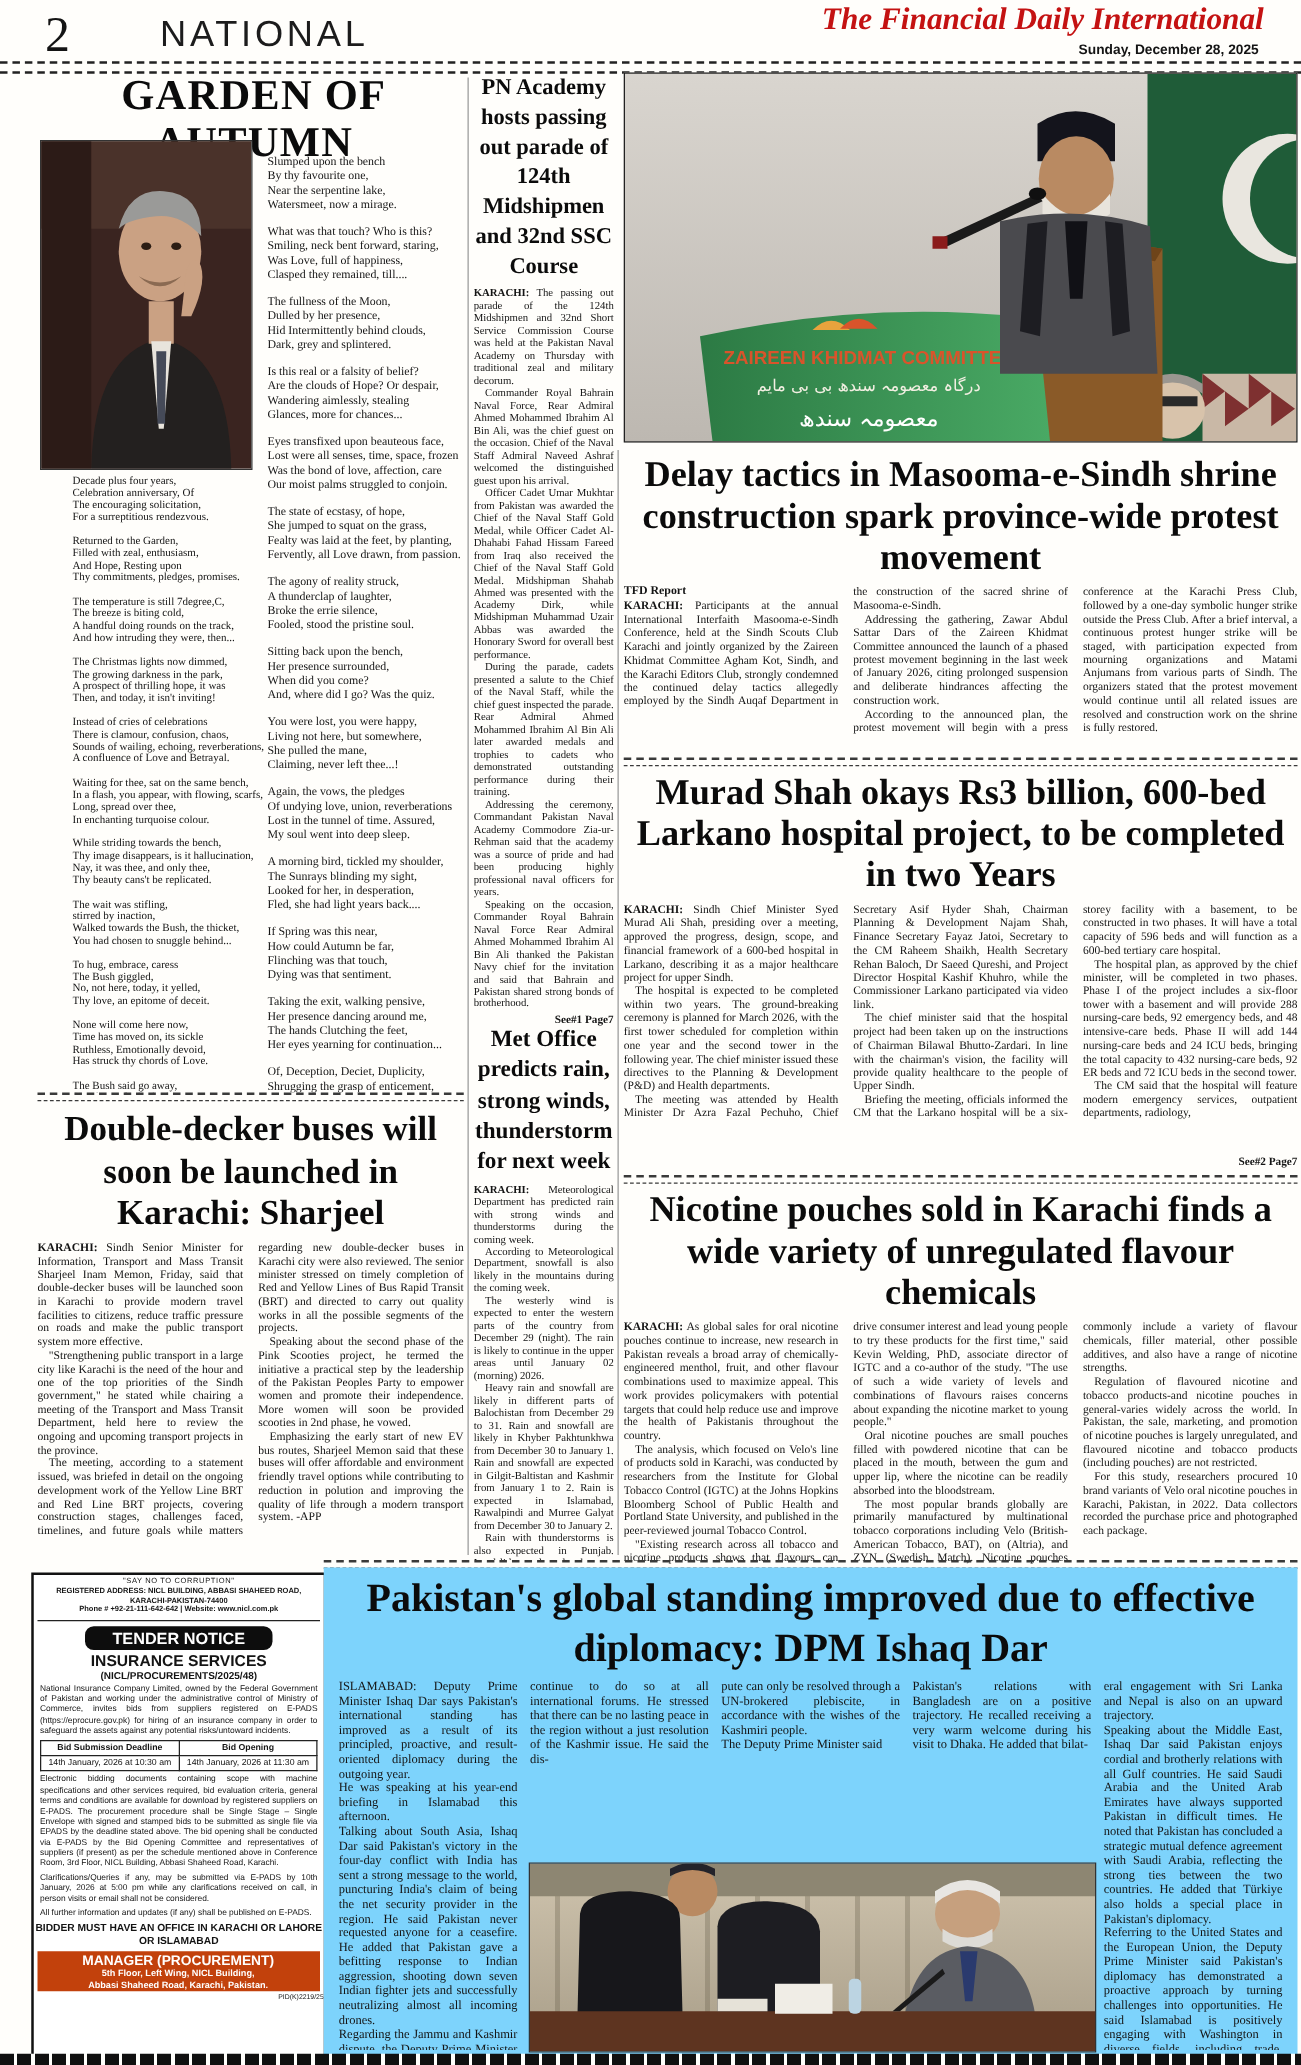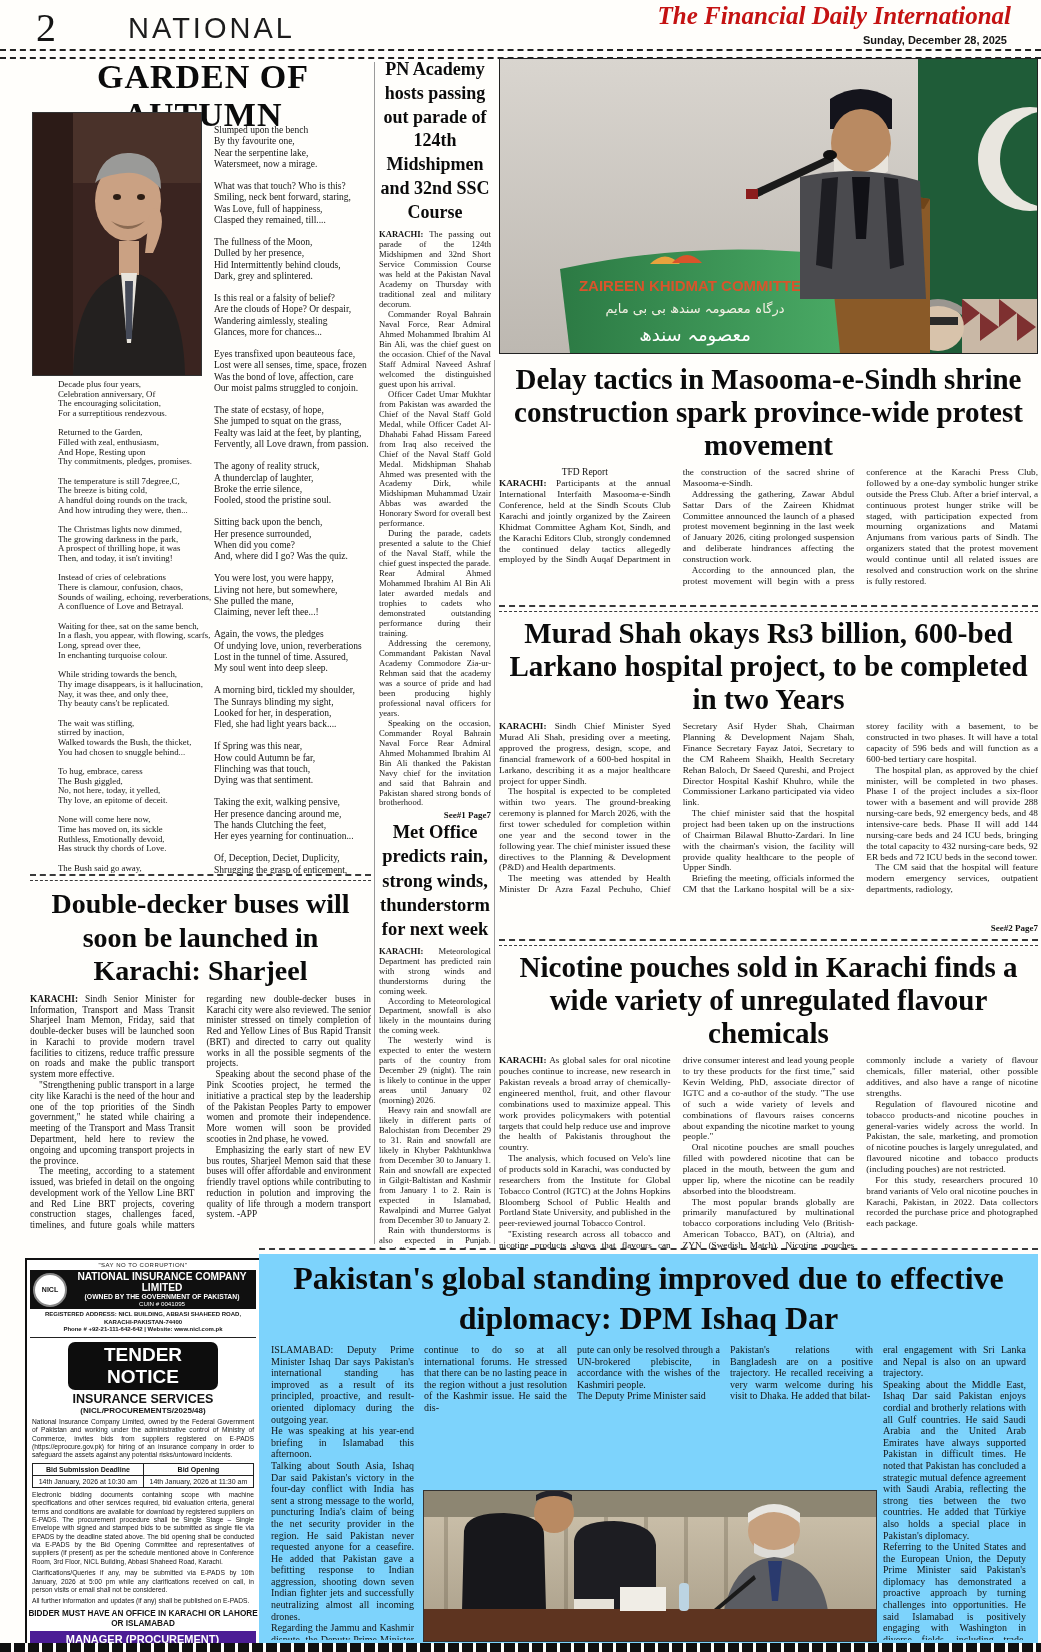--- a/index.html
+++ b/index.html
@@ -37,21 +37,21 @@
   .see { text-align:right; font-weight:bold; font-size:9px; margin-top:2px; }
   .met-head { font-size:18.5px; line-height:1.3; }
 
   
   .right-block { position:absolute; left:499px; top:58px; width:539px; }
   .news-photo { position:relative; width:537px; height:294px; border:1px solid #222; overflow:hidden; background:#cfcbc5; }
   .big-head { font-size:29px; line-height:1.14; margin-top:5px; }
   .art-body { margin-top:5px; column-count:3; column-gap:12px; text-align:justify; font-size:9.2px; line-height:1.18; overflow:hidden; }
   .art-body p { margin:0; text-indent:9px; }
   .art-body p.first { text-indent:0; }
-  .byline { text-align:center; font-weight:normal; font-size:9.5px; text-indent:0 !important; }
+  .byline { font-weight:bold; font-size:9.5px; text-indent:0 !important; }
   .h-delay { height:132px; }
   .h-murad { height:200px; }
   .h-nic { height:205px; }
   .rb-sep { margin-top:6px; margin-bottom:4px; }
 
   
   .dd-block { position:absolute; left:30px; top:874px; width:341px; }
   .dd-head { font-size:28px; line-height:1.2; margin-top:6px; }
   .dd-body { margin-top:6px; column-count:2; column-gap:12px; height:244px; overflow:hidden; text-align:justify; font-size:9.3px; line-height:1.16; }
   .dd-body p { margin:0; text-indent:9px; }
@@ -61,28 +61,28 @@
   .ad { position:absolute; left:25px; top:1258px; width:232px; height:390px; border:2px solid #111; background:#fff;
         font-family:"Liberation Sans","DejaVu Sans",sans-serif; overflow:hidden; }
   .ad-slogan { text-align:center; font-size:6px; margin-top:2px; letter-spacing:.5px; }
   .ad-header { display:flex; align-items:center; background:#101010; color:#fff; margin:2px 3px 0 3px; padding:2px 3px; gap:4px; }
   .ad-logo { flex:0 0 30px; width:30px; height:30px; border-radius:50%; background:#fff; border:2px solid #888; display:flex; align-items:center; justify-content:center; font-size:7px; font-weight:bold; color:#111; }
   .ad-header-text { flex:1; text-align:center; }
   .ad-company { font-size:10.2px; font-weight:bold; line-height:1.05; }
   .ad-owned { font-size:6.8px; font-weight:bold; }
   .ad-cuin { font-size:6.2px; }
   .ad-addr { text-align:center; font-size:6px; font-weight:bold; border-bottom:1px solid #222; padding:2px 2px 3px 2px; margin:0 3px; line-height:1.25; }
-  .ad-tender { width:150px; margin:4px auto 0 auto; background:#0d0d0d; color:#fff; text-align:center; font-size:19px; font-weight:bold; border-radius:7px; padding:2px 0; }
+  .ad-tender { width:150px; margin:4px auto 0 auto; background:#0d0d0d; color:#fff; text-align:center; font-size:13px; font-weight:bold; border-radius:7px; padding:2px 0; }
   .ad-services { text-align:center; font-size:12.5px; font-weight:bold; margin-top:2px; }
   .ad-ref { text-align:center; font-size:8px; font-weight:bold; }
   .ad-body { font-size:6.7px; text-align:justify; margin:3px 5px 0 5px; line-height:1.25; }
   .ad-table { width:calc(100% - 10px); margin:3px 5px 0 5px; border-collapse:collapse; }
   .ad-table th, .ad-table td { border:1px solid #222; font-size:7px; text-align:center; padding:2px 1px; }
   .ad-bidder { text-align:center; font-size:8.2px; font-weight:bold; margin-top:3px; line-height:1.2; }
-  .ad-mgr { background:#4c1d95; color:#fff; text-align:center; margin:3px 3px 2px 3px; padding:2px 3px 1px 2px; }
+  .ad-mgr { background:#c2410c; color:#fff; text-align:center; margin:3px 3px 2px 3px; padding:2px 3px 1px 2px; }
   .ad-mgr-title { font-size:11px; font-weight:bold; }
   .ad-mgr-addr { font-size:7.3px; font-weight:bold; line-height:1.2; }
   .ad-pid { text-align:right; font-size:5.5px; margin-top:1px; }
 
   
   .dar-block { position:absolute; left:259px; top:1254px; width:779px; height:392px; background:#7dd3fc; overflow:hidden; }
   .dar-sep { position:absolute; left:259px; top:1248px; width:779px; }
   .dar-head { font-size:32px; line-height:1.25; margin:4px 10px 0 10px; }
   .dar-cols { position:relative; display:grid; grid-template-columns:repeat(5,1fr); gap:10px; margin:6px 12px 0 12px; height:296px; }
   .dar-col { font-size:10px; line-height:1.16; text-align:justify; overflow:hidden; white-space:pre-line; }
@@ -365,28 +365,20 @@
       <p class="first"><span class="dl">KARACHI:</span> <span>Sindh Senior Minister for Information, Transport and Mass Transit Sharjeel Inam Memon, Friday, said that double-decker buses will be launched soon in Karachi to provide modern travel facilities to citizens, reduce traffic pressure on roads and make the public transport system more effective.</span></p>
       <p>"Strengthening public transport in a large city like Karachi is the need of the hour and one of the top priorities of the Sindh government," he stated while chairing a meeting of the Transport and Mass Transit Department, held here to review the ongoing and upcoming transport projects in the province.</p>
       <p>The meeting, according to a statement issued, was briefed in detail on the ongoing development work of the Yellow Line BRT and Red Line BRT projects, covering construction stages, challenges faced, timelines, and future goals while matters regarding new double-decker buses in Karachi city were also reviewed. The senior minister stressed on timely completion of Red and Yellow Lines of Bus Rapid Transit (BRT) and directed to carry out quality works in all the possible segments of the projects.</p>
       <p>Speaking about the second phase of the Pink Scooties project, he termed the initiative a practical step by the leadership of the Pakistan Peoples Party to empower women and promote their independence. More women will soon be provided scooties in 2nd phase, he vowed.</p>
       <p>Emphasizing the early start of new EV bus routes, Sharjeel Memon said that these buses will offer affordable and environment friendly travel options while contributing to reduction in polution and improving the quality of life through a modern transport system. -APP</p>
     </div>
   </div>
 
   <div class="ad">
     <div class="ad-slogan">"SAY NO TO CORRUPTION"</div>
-    <div class="ad-header">
-      <div class="ad-logo">NICL</div>
-      <div class="ad-header-text">
-        <div class="ad-company">NATIONAL INSURANCE COMPANY LIMITED</div>
-        <div class="ad-owned">(OWNED BY THE GOVERNMENT OF PAKISTAN)</div>
-        <div class="ad-cuin">CUIN # 0041095</div>
-      </div>
-    </div>
     <div class="ad-addr">
       <div>REGISTERED ADDRESS: NICL BUILDING, ABBASI SHAHEED ROAD, KARACHI-PAKISTAN-74400</div>
       <div>Phone # +92-21-111-642-642    |    Website: www.nicl.com.pk</div>
     </div>
     <div class="ad-tender">TENDER NOTICE</div>
     <div class="ad-services">INSURANCE SERVICES</div>
     <div class="ad-ref">(NICL/PROCUREMENTS/2025/48)</div>
     <div class="ad-body">National Insurance Company Limited, owned by the Federal Government of Pakistan and working under the administrative control of Ministry of Commerce, invites bids from suppliers registered on E-PADS (https://eprocure.gov.pk) for hiring of an insurance company in order to safeguard the assets against any potential risks/untoward incidents.</div>
     <table class="ad-table">
       <tbody>

